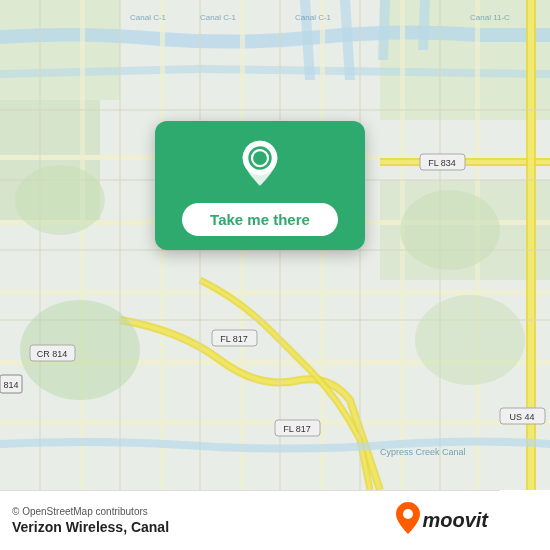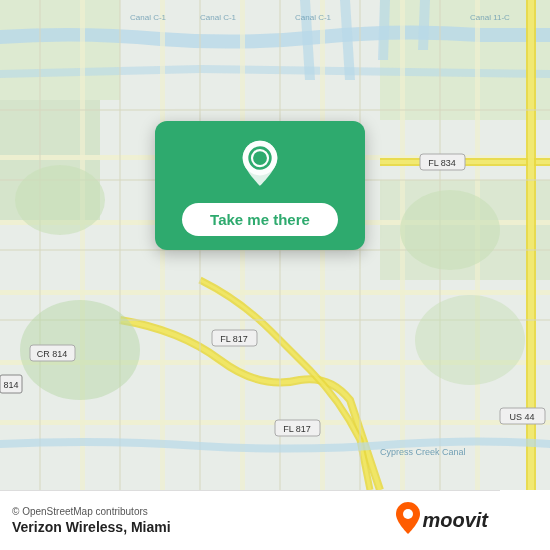--- a/index.html
+++ b/index.html
@@ -209,21 +209,21 @@
 
       <circle cx="26" cy="22" r="12" fill="none" stroke="#2eaa6e" stroke-width="3"></circle>
     </svg>
     <button id="take-me-there-btn">Take me there</button>
   </div>
 </div>
 
 <div id="bottom-bar">
   <div id="bottom-left">
     <span id="attribution-text">© OpenStreetMap contributors</span>
-    <span id="location-name">Verizon Wireless, Miami</span>
+    <span id="location-name">Verizon Wireless, Canal</span>
   </div>
   <div id="moovit-logo">
     <span id="moovit-pin">
       
       <svg width="28" height="34" viewBox="0 0 28 34" xmlns="http://www.w3.org/2000/svg">
         <path d="M14,1 C7.37,1 2,6.37 2,13 C2,21.5 14,33 14,33 C14,33 26,21.5 26,13 C26,6.37 20.63,1 14,1 Z" fill="#ff5c00"></path>
         <circle cx="14" cy="13" r="5" fill="white"></circle>
       </svg>
     </span>
     <span id="moovit-text">moovit</span>

